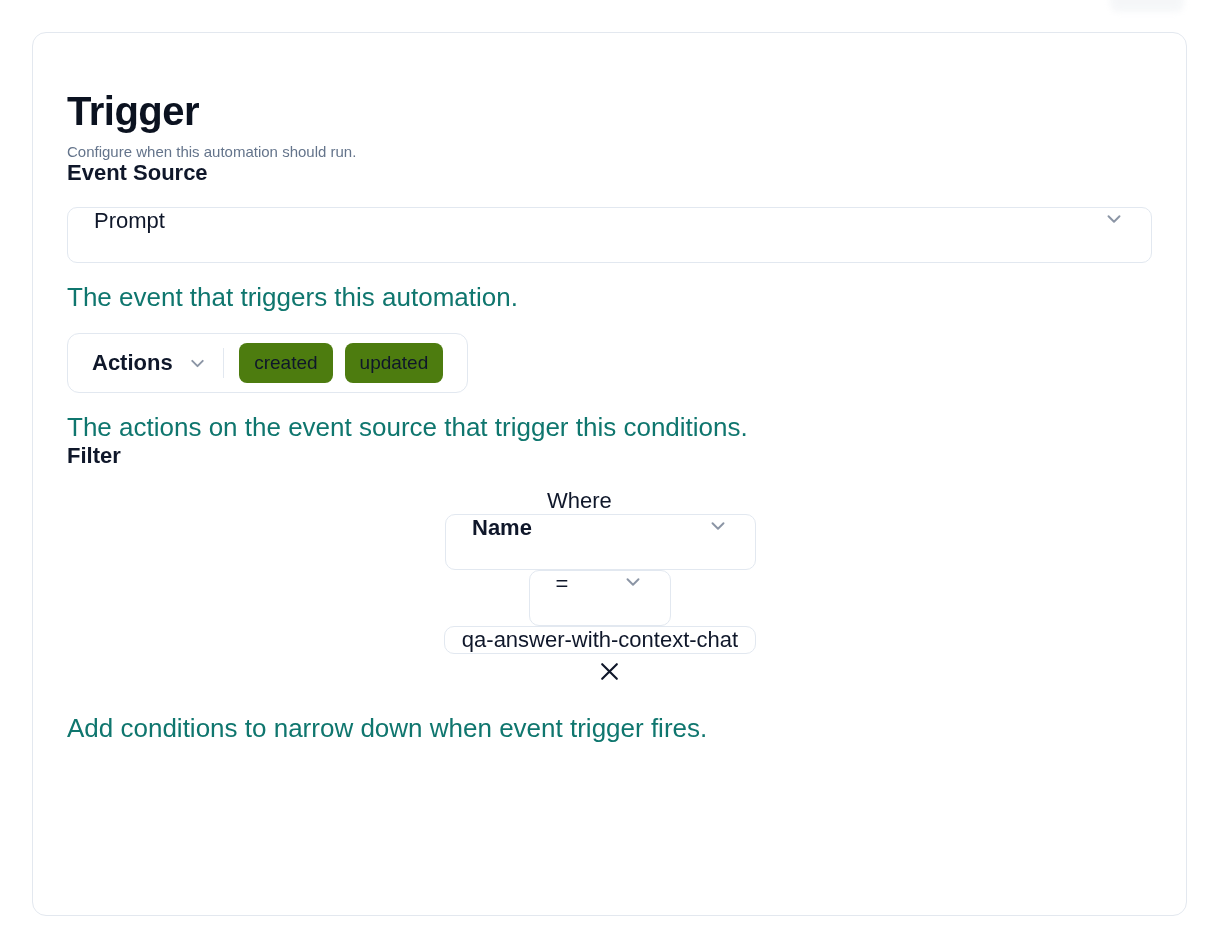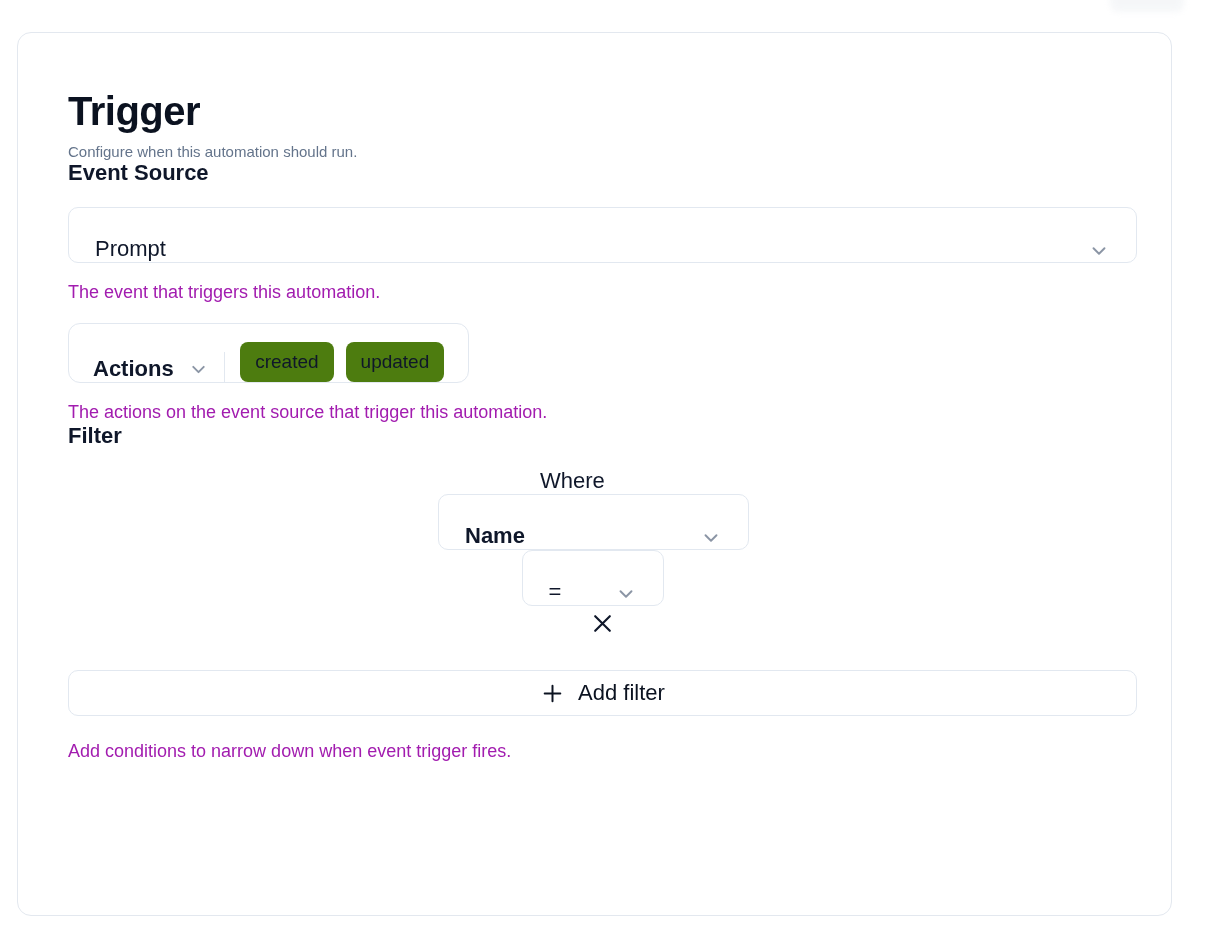--- a/index.html
+++ b/index.html
@@ -10,52 +10,52 @@
     color: #0f172a;
     position: relative;
     overflow: hidden;
   }
   .peek-remnant {
     position: absolute; top: -12px; right: 30px;
     width: 74px; height: 24px; border-radius: 8px;
     background: #eceff3; opacity: .5; filter: blur(3px);
   }
   .card {
-    position: absolute; left: 17px; top: 32px;
+    position: absolute; left: 32px; top: 32px;
     width: 1155px; height: 884px;
     background: #fff;
     border: 1.5px solid #e3e8ef;
     border-radius: 14px;
-    padding: 32px 34px 40px 50px;
+    padding: 32px 34px 40px 34px;
   }
   .title {
     font-size: 40px; font-weight: 700; line-height: 1.1;
     letter-spacing: -0.5px; color: #0b1220; margin-top: 24px;
   }
   .subtitle { font-size: 15px; color: #64748b; margin-top: 10px; }
   .field-label {
     font-size: 22px; font-weight: 600; color: #0f172a; 
   }
-  .help { font-size: 18px; color: #a21caf; margin-top: 19px; }
+  .help { font-size: 26px; color: #0f766e; margin-top: 19px; }
 
   .select {
     height: 56px;
     border: 1.5px solid #e2e8f0; border-radius: 10px;
     background: #fff;
-    display: flex; align-items: flex-end; justify-content: space-between;
+    display: flex; align-items: flex-start; justify-content: space-between;
     padding: 0 26px;
     font-size: 22px; color: #0f172a;
     cursor: pointer;
     width: 100%;
   }
   .select.full { margin-top: 21px; }
 
   .actions-group {
     margin-top: 20px;
-    display: inline-flex; align-items: flex-end;
+    display: inline-flex; align-items: center;
     height: 60px;
     border: 1.5px solid #e2e8f0; border-radius: 12px;
     background: #fff;
     padding: 0 24px;
     gap: 15px;
   }
   .actions-trigger {
     display: inline-flex; align-items: center; gap: 14px;
     background: none; border: none; cursor: pointer;
     font-family: inherit;
@@ -126,51 +126,46 @@
       <svg class="chev" width="21" height="21" viewBox="0 0 24 24" fill="none" stroke="#8b95a5" stroke-width="2.2" stroke-linecap="round" stroke-linejoin="round">
           <path d="M6 9l6 6 6-6"></path>
         </svg>
     </button>
     <span class="vdivider"></span>
     <span class="tags">
       <span class="tag">created</span>
       <span class="tag">updated</span>
     </span>
   </div>
-  <p class="help">The actions on the event source that trigger this automation.</p>
+  <p class="help">The actions on the event source that trigger this conditions.</p>
 
   
   <div class="field-label">Filter</div>
   <div class="filter-row">
     <span class="where-label">Where</span>
 
     <div class="select name">
       <span class="select-value">Name</span>
       <svg class="chev" width="22" height="22" viewBox="0 0 24 24" fill="none" stroke="#8b95a5" stroke-width="2.1" stroke-linecap="round" stroke-linejoin="round">
           <path d="M6 9l6 6 6-6"></path>
         </svg>
     </div>
 
     <div class="select op">
       <span class="select-value">=</span>
       <svg class="chev" width="22" height="22" viewBox="0 0 24 24" fill="none" stroke="#8b95a5" stroke-width="2.1" stroke-linecap="round" stroke-linejoin="round">
           <path d="M6 9l6 6 6-6"></path>
         </svg>
     </div>
 
+    <div class="value-input">qa-answer-with-context-chat</div>
 
     <button class="remove-btn">
       <svg width="27" height="27" viewBox="0 0 24 24" fill="none" stroke="#0f172a" stroke-width="1.9" stroke-linecap="round">
           <path d="M5.5 5.5l13 13M18.5 5.5l-13 13"></path>
         </svg>
     </button>
   </div>
 
-  <button class="add-filter-btn">
-    <svg width="25" height="25" viewBox="0 0 24 24" fill="none" stroke="#0b1220" stroke-width="1.9" stroke-linecap="round">
-        <path d="M12 4.5v15M4.5 12h15"></path>
-      </svg>
-    <span>Add filter</span>
-  </button>
 
   <p class="help" style="margin-top:25px;">Add conditions to narrow down when event trigger fires.</p>
 
 </div>
 
 </body></html>

